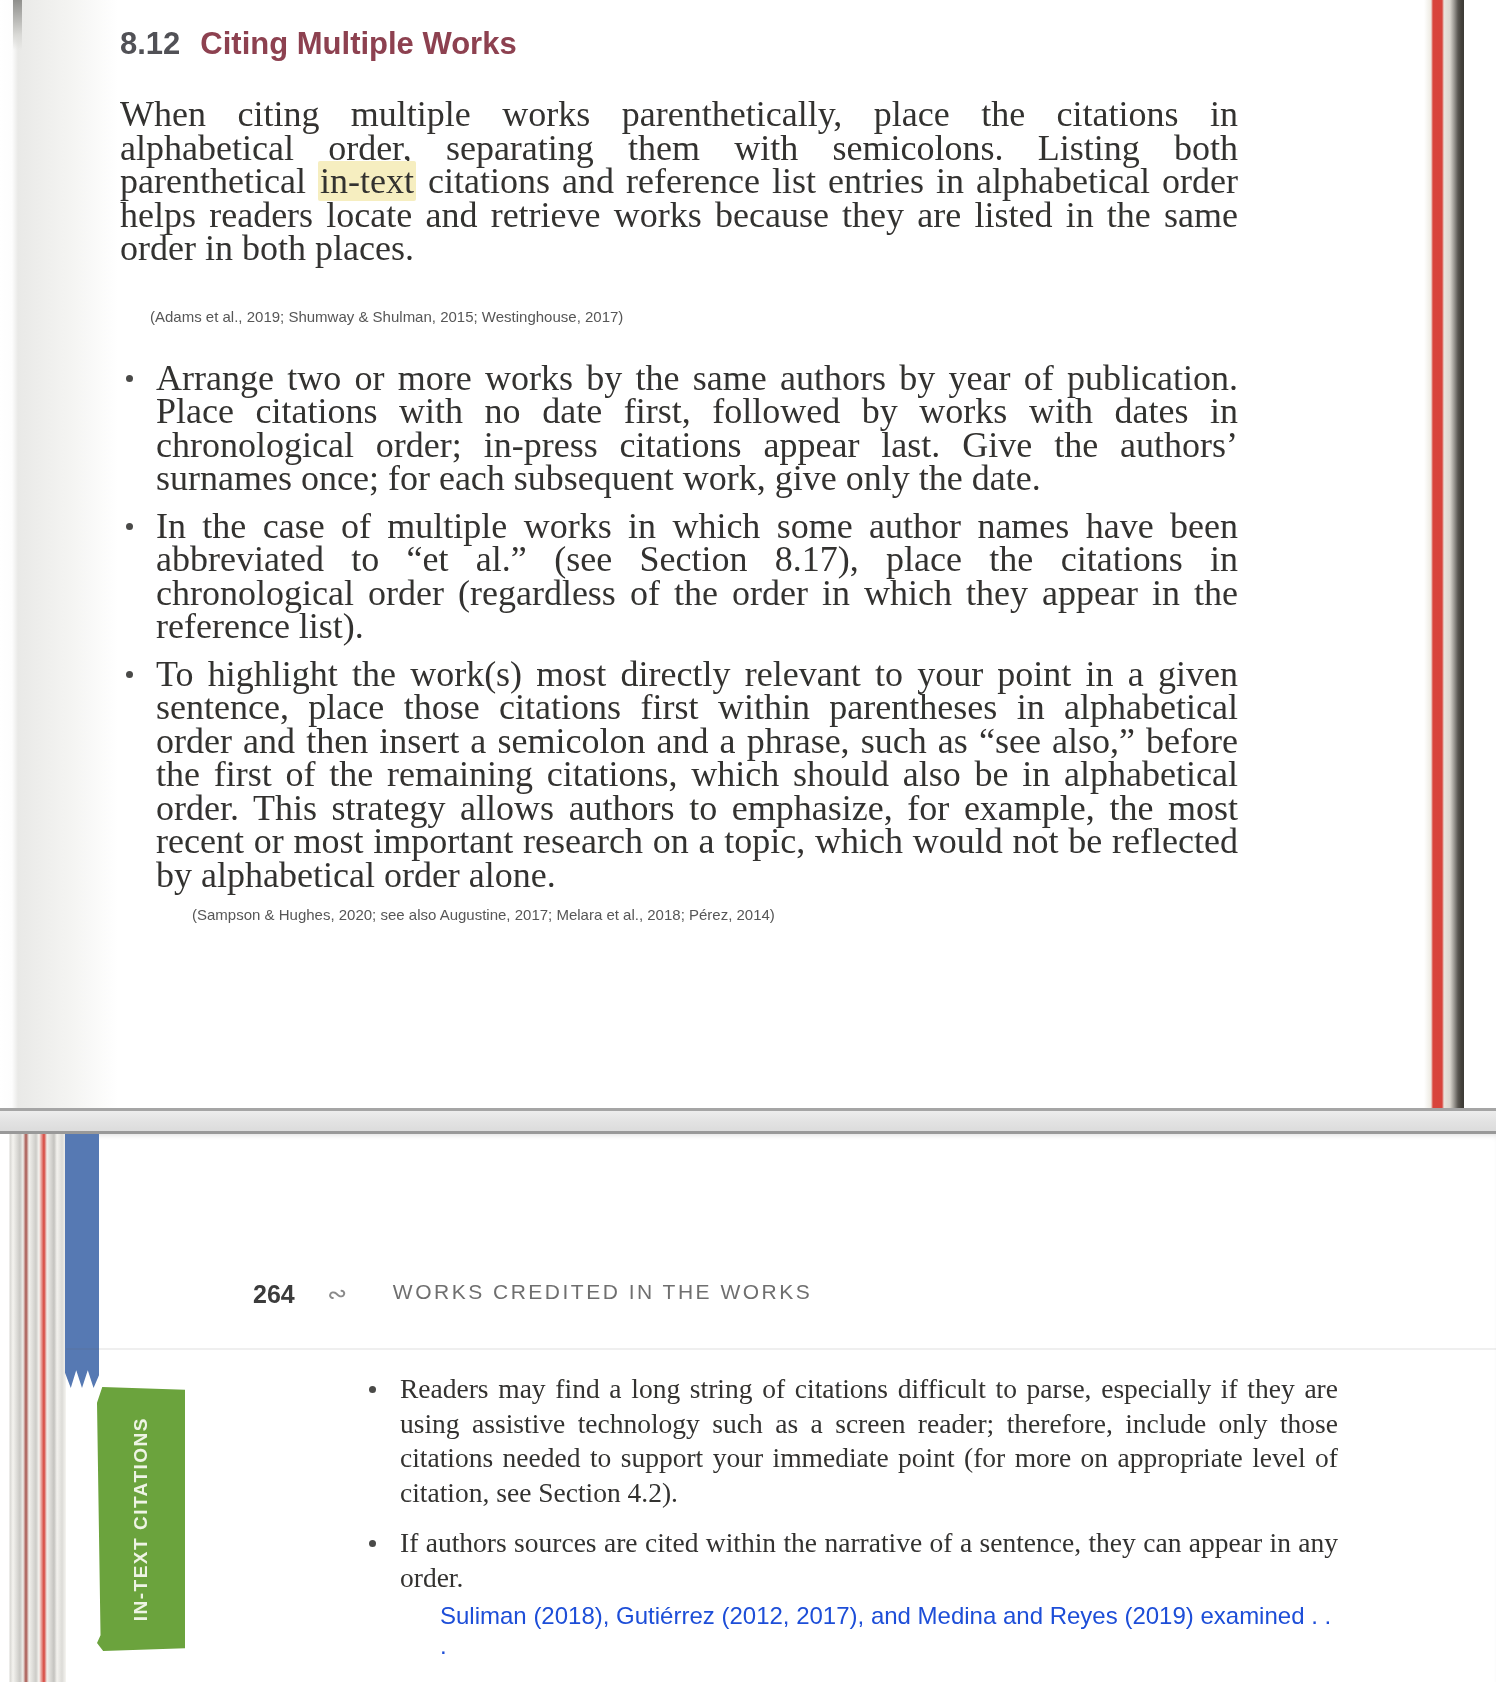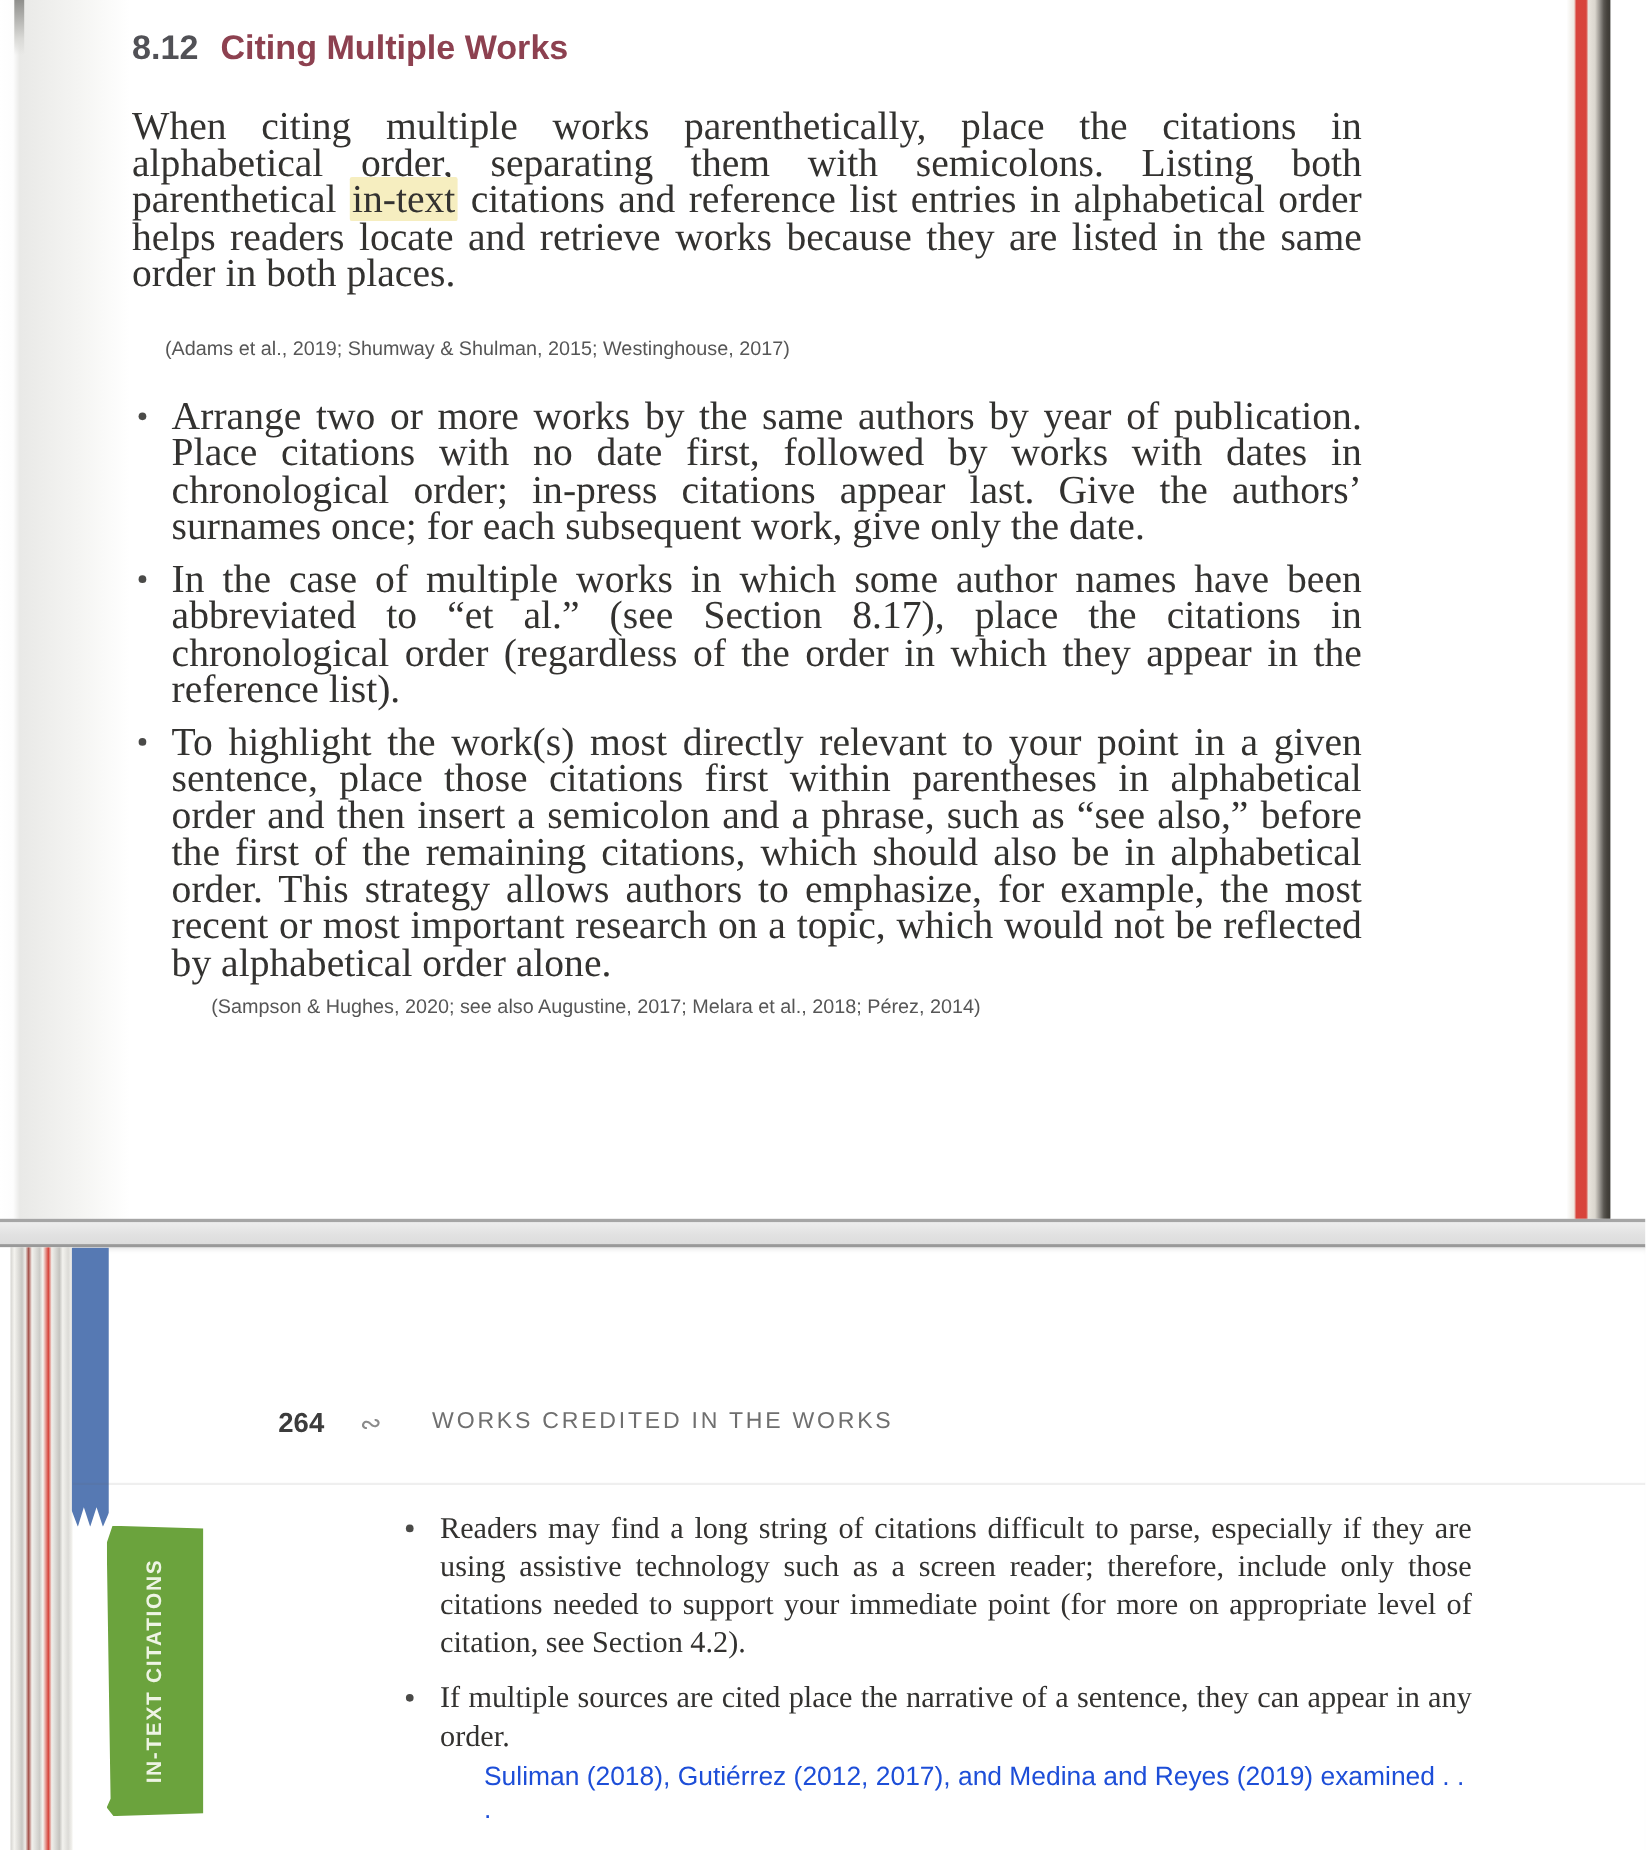--- a/index.html
+++ b/index.html
@@ -15,21 +15,21 @@
     background:linear-gradient(to right,#ffffff 0px,#f2f0ea 5px,#efe9e1 7px,#d8453c 9px,#d8443b 18px,
       #e8e4dc 20px,#dad6ce 26px,#9d9a94 30px,#5a5752 34px,#45423c 37px,#3b3934 40px);}
 
   .content-top{position:absolute;left:120px;top:26px;width:1118px;color:#333230;}
   .heading{display:flex;align-items:baseline;gap:20px;
     font-family:"Liberation Sans","DejaVu Sans",sans-serif;font-weight:bold;font-size:31px;margin:0 0 16px 0;}
   .heading .num{color:#515156;}
   .heading .ttl{color:#8d4150;}
   .body-text{font-size:36px;line-height:33.5px;text-align:justify;color:#333230;}
   .hl{background:#f6eec0;padding:0 2px;border-radius:2px;}
-  .sans-example{font-family:"Liberation Sans","DejaVu Sans",sans-serif;font-size:18px;line-height:30px;
+  .sans-example{font-family:"Liberation Sans","DejaVu Sans",sans-serif;font-size:15px;line-height:30px;
     color:#565656;}
   .intro-example{margin:10px 0 30px 30px;}
   .guidelines{list-style:none;margin:0;padding:0;}
   .guidelines li{position:relative;padding-left:36px;margin-bottom:14px;}
   .guidelines li .dot{position:absolute;left:6px;top:13px;width:7px;height:7px;border-radius:50%;background:#4a4a48;}
   .li-examples{margin:8px 0 26px 36px;}
 
   
   .divider{position:absolute;left:0;top:1108px;width:1496px;height:26px;box-sizing:border-box;
     background:linear-gradient(to bottom,#ededed,#e2e2e2 55%,#dcdcdc);
@@ -122,21 +122,21 @@
     </div>
 
     <div class="content-bottom">
       <ul class="guidelines">
         <li>
           <span class="dot"></span>
           <div class="body-text">Readers may find a long string of citations difficult to parse, especially if they are using assistive technology such as a screen reader; therefore, include only those citations needed to support your immediate point (for more on appropriate level of citation, see Section 4.2).</div>
         </li>
         <li>
           <span class="dot"></span>
-          <div class="body-text">If multiple sources are cited place the narrative of a sentence, they can appear in any order.</div>
+          <div class="body-text">If authors sources are cited within the narrative of a sentence, they can appear in any order.</div>
           <div class="li-examples">
             <div class="sans-example">Suliman (2018), Gutiérrez (2012, 2017), and Medina and Reyes (2019) examined . . .</div>
           </div>
         </li>
       </ul>
     </div>
   </section>
 
 </div>
 

